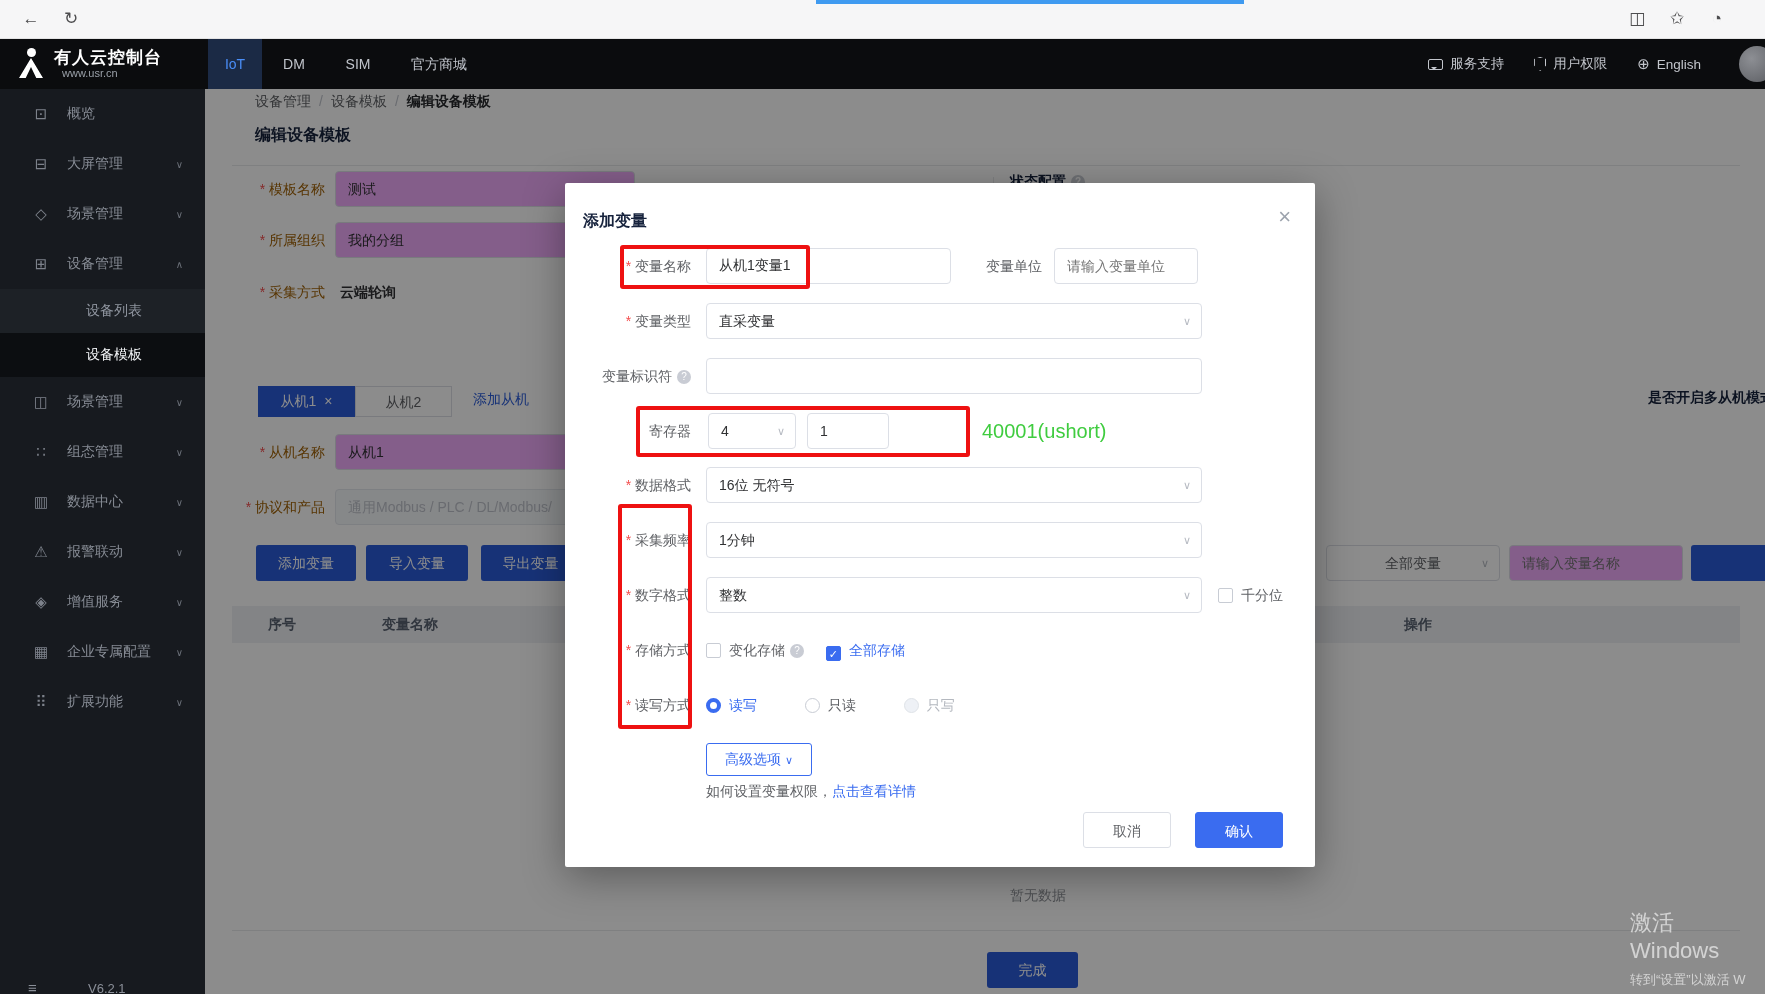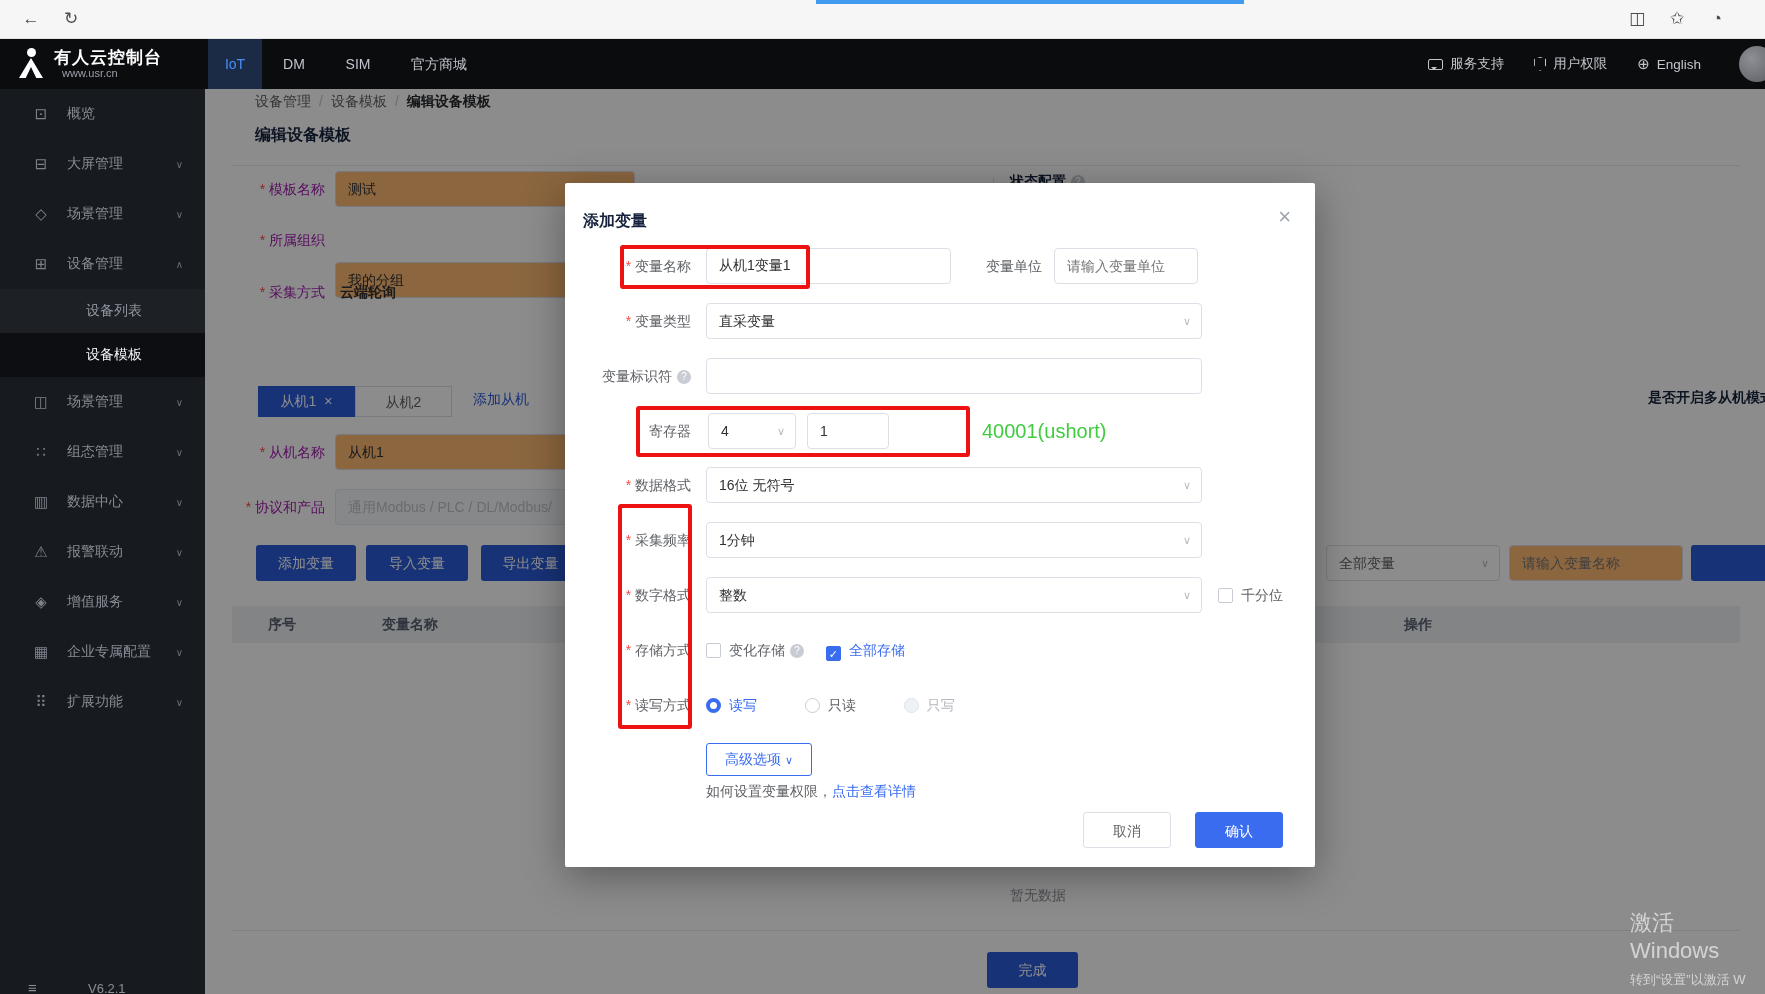--- a/index.html
+++ b/index.html
@@ -46,35 +46,35 @@
   .subrow.active { background:#0c0e11; color:#f2f4f7; }
   #side-bottom { position:absolute; top:886px; left:0; width:205px; height:30px; color:#8a8f98; font-size:13px; }
 
   
   #content { position:absolute; left:205px; top:89px; width:1560px; height:905px; background:#fff; overflow:hidden; z-index:1; }
   .crumb { position:absolute; left:50px; top:4px; font-size:14px; color:#606266; }
   .crumb .sep { color:#c0c4cc; margin:0 8px; }
   .crumb .cur { color:#27292c; font-weight:bold; }
   #page-title { position:absolute; left:50px; top:36px; font-size:16px; font-weight:bold; color:#17233d; }
   .hr1 { position:absolute; left:27px; width:1508px; height:1px; background:#e8eaec; }
-  .flabel { position:absolute; width:120px; text-align:right; line-height:36px; color:#a21caf; }
+  .flabel { position:absolute; width:120px; text-align:right; line-height:36px; color:#a16207; }
   .req:before { content:"* "; color:#f34d4d; }
-  .finput { position:absolute; height:36px; border:1px solid #dcdfe6; border-radius:4px; background:#fdba74; padding:0 12px; font-size:14px; color:#303133; line-height:34px; white-space:nowrap; overflow:hidden; }
+  .finput { position:absolute; height:36px; border:1px solid #dcdfe6; border-radius:4px; background:#f0abfc; padding:0 12px; font-size:14px; color:#303133; line-height:34px; white-space:nowrap; overflow:hidden; }
   .finput.disabled { background:#f5f7fa; border-color:#e4e7ed; color:#c0c4cc; }
   .bold-val { position:absolute; line-height:36px; font-weight:bold; color:#303133; }
   .qicon { display:inline-block; width:14px; height:14px; line-height:14px; border-radius:50%; background:#c9ccd4; color:#fff; font-size:10px; text-align:center; vertical-align:1px; margin-left:5px; }
   #status-cfg { position:absolute; left:805px; top:84px; font-weight:bold; color:#17233d; }
   #vdiv { position:absolute; left:788px; top:88px; width:1px; height:128px; background:#e8eaec; }
   .tab { position:absolute; top:297px; height:31px; line-height:31px; text-align:center; font-size:14px; }
   .tab1 { left:53px; width:97px; background:#2b5cd9; color:#fff; }
   .tab2 { left:150px; width:97px; background:#fff; border:1px solid #dcdfe6; color:#606266; }
   .addslave { position:absolute; left:268px; top:302px; color:#2b5cd9; font-size:14px; }
   #multi { position:absolute; left:1443px; top:300px; font-weight:bold; color:#17233d; white-space:nowrap; }
   .bluebtn { position:absolute; top:456px; height:36px; background:#2b5cd9; color:#fff; border:none; border-radius:3px; font-size:14px; text-align:center; line-height:36px; }
-  .fselect { position:absolute; height:36px; border:1px solid #dcdfe6; border-radius:4px; background:#fff; line-height:34px; padding:0 12px; color:#606266; }
+  .fselect { position:absolute; height:36px; border:1px solid #dcdfe6; border-radius:4px; background:#fff; line-height:34px; padding:0 12px; color:#606266;text-align:center; }
   .fselect .chev, .mselect .chev { position:absolute; right:10px; color:#b6bac2; font-size:11px; }
   #thead { position:absolute; left:27px; top:517px; width:1508px; height:37px; background:#eef1f5; font-weight:bold; color:#5a6372; line-height:37px; }
   #empty { position:absolute; left:833px; top:798px; transform:translateX(-50%); color:#909399; }
   #finish { position:absolute; left:782px; top:863px; width:91px; height:36px; background:#2b5cd9; color:#fff; text-align:center; line-height:36px; border-radius:3px; }
 
   
   #dim { position:absolute; left:205px; top:89px; width:1560px; height:905px; background:rgba(0,0,0,0.45); z-index:5; }
   #modal { position:absolute; left:565px; top:183px; width:750px; height:684px; background:#fff; border-radius:2px; box-shadow:0 10px 40px rgba(0,0,0,0.35); z-index:10; }
   #m-title { position:absolute; left:18px; top:28px; font-size:16px; font-weight:bold; color:#17233d; }
   #m-close { position:absolute; right:24px; top:24px; font-size:22px; color:#9ca3ad; line-height:20px; }
@@ -211,21 +211,21 @@
 <div id="content">
   <div class="crumb">
     <span>设备管理</span><span class="sep">/</span><span>设备模板</span><span class="sep">/</span><span class="cur">编辑设备模板</span>
   </div>
   <div id="page-title">编辑设备模板</div>
   <div class="hr1" style="top:76px;"></div>
 
   <div class="flabel req" style="top:82px;">模板名称</div>
   <div class="finput" style="left:130px;top:82px;width:300px;">测试</div>
   <div class="flabel req" style="top:133px;">所属组织</div>
-  <div class="finput" style="left:130px;top:133px;width:300px;margin-top:40px;">我的分组</div>
+  <div class="finput" style="left:130px;top:133px;width:300px;">我的分组</div>
   <div class="flabel req" style="top:185px;">采集方式</div>
   <div class="bold-val" style="left:135px;top:185px;">云端轮询</div>
 
   <div id="status-cfg"><span>状态配置</span><span class="qicon">?</span></div>
   <div id="vdiv"></div>
 
   <div class="tab tab1"><span>从机1</span>&nbsp;&nbsp;<span>×</span></div>
   <div class="tab tab2">从机2</div>
   <div class="addslave">添加从机</div>
   <div id="multi">是否开启多从机模式</div>

